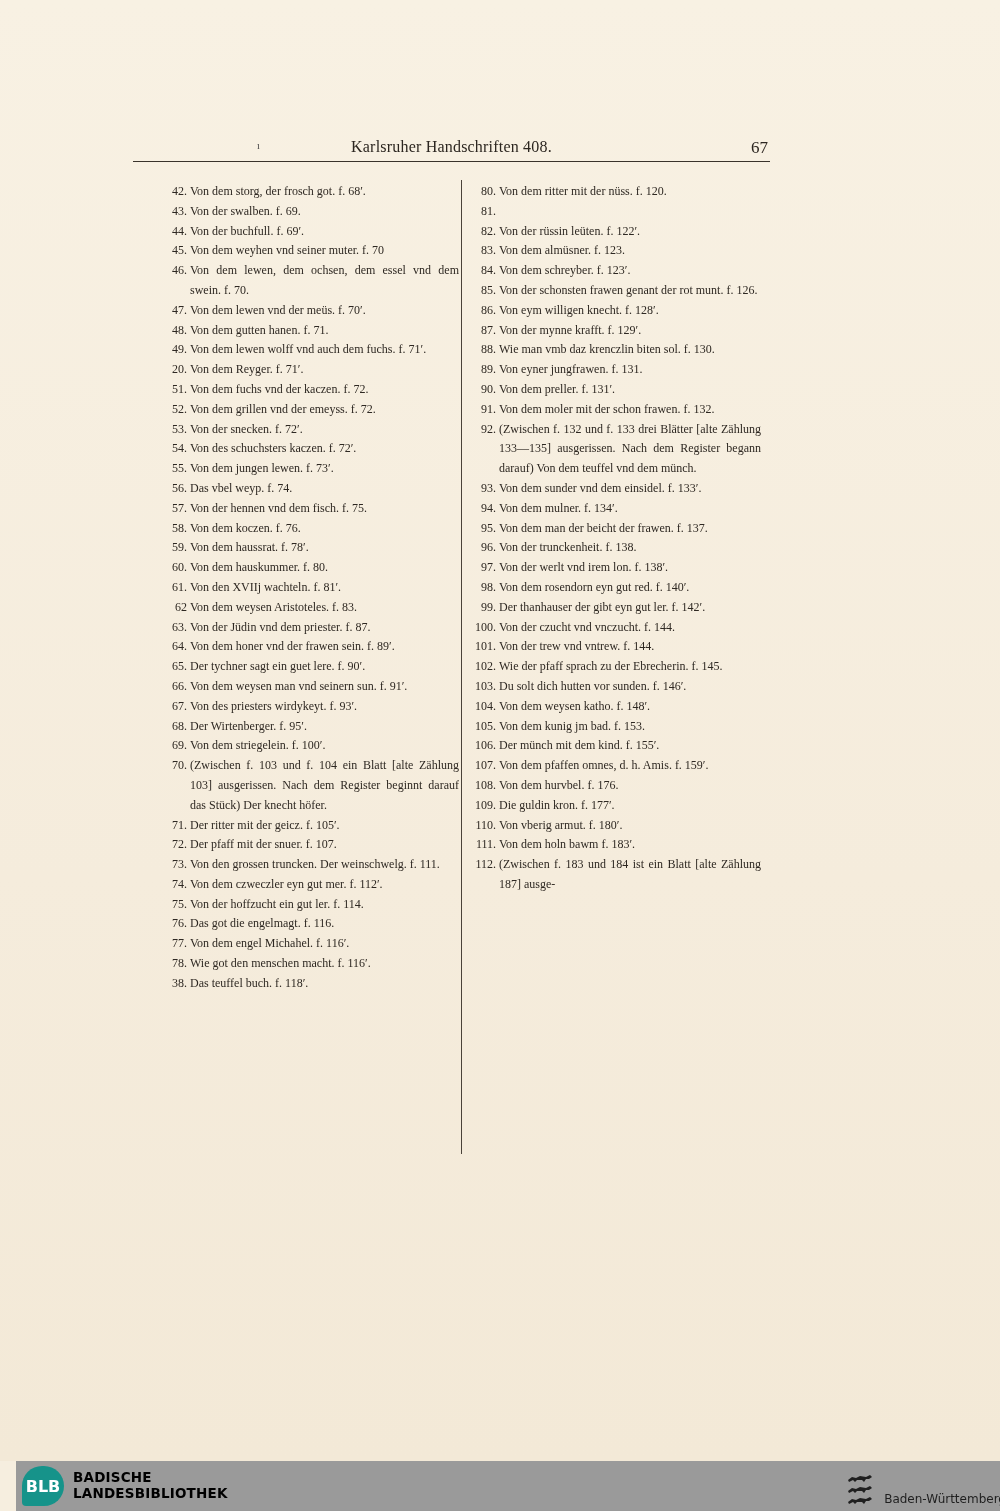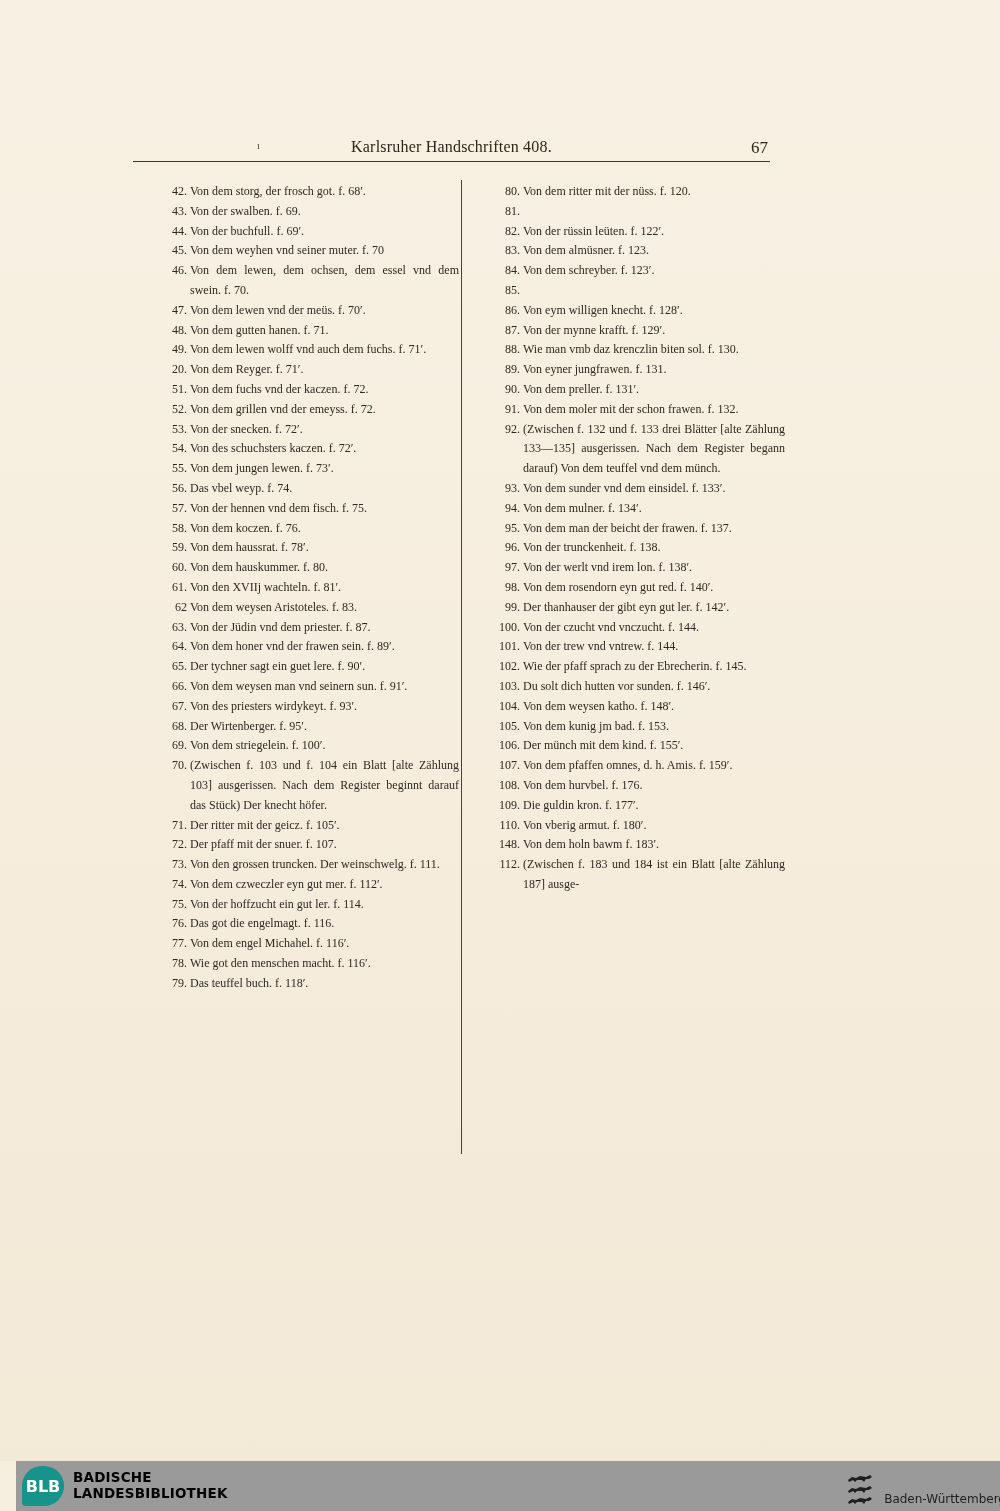--- a/index.html
+++ b/index.html
@@ -21,21 +21,21 @@
   .header .tick { position: absolute; left: 124px; top: 2px; font-size: 10px; color: #444; }
   .header .title { position: absolute; left: 0; right: 0; text-align: center; letter-spacing: 0.2px; }
   .header .pnum { position: absolute; right: 2px; font-size: 17px; }
   .rule { position: absolute; left: 133px; top: 161px; width: 637px; height: 1px; background: #3a332b; }
   .col {
     position: absolute; top: 182px;
     font-family: "Liberation Serif", "DejaVu Serif", serif;
     font-size: 12px; line-height: 19.8px; color: #2e2822;
   }
   .col.left { left: 155px; width: 304px; }
-  .col.right { left: 482px; width: 303px; }
+  .col.right { left: 458px; width: 303px; }
   .divider { position: absolute; left: 461px; top: 180px; width: 1px; height: 974px; background: #4a4239; }
   .entry { display: flex; text-align: justify; }
   .entry .num { flex: 0 0 auto; width: 32px; text-align: right; padding-right: 3px; }
   .col.right .entry .num { width: 38px; }
   .entry .txt { flex: 1 1 auto; text-align: justify; text-align-last: left; }
   .footer {
     position: absolute; left: 16px; top: 1461px; width: 1000px; height: 50px;
     background: #9a9a9a;
   }
   .blb-badge {
@@ -209,21 +209,21 @@
       </div>
       <div class="entry">
         <span class="num">77.</span>
         <span class="txt">Von dem engel Michahel. f. 116′.</span>
       </div>
       <div class="entry">
         <span class="num">78.</span>
         <span class="txt">Wie got den menschen macht. f. 116′.</span>
       </div>
       <div class="entry">
-        <span class="num">79.</span>
+        <span class="num">38.</span>
         <span class="txt">Das teuffel buch. f. 118′.</span>
       </div>
     </div>
   <div class="divider"></div>
   <div class="col right" id="right-col">
       <div class="entry">
         <span class="num">80.</span>
         <span class="txt">Von dem ritter mit der nüss. f. 120.</span>
       </div>
       <div class="entry">
@@ -236,20 +236,21 @@
       <div class="entry">
         <span class="num">83.</span>
         <span class="txt">Von dem almüsner. f. 123.</span>
       </div>
       <div class="entry">
         <span class="num">84.</span>
         <span class="txt">Von dem schreyber. f. 123′.</span>
       </div>
       <div class="entry">
         <span class="num">85.</span>
+        <span class="txt">Von der schonsten frawen genant der rot munt. f. 126.</span>
       </div>
       <div class="entry">
         <span class="num">86.</span>
         <span class="txt">Von eym willigen knecht. f. 128′.</span>
       </div>
       <div class="entry">
         <span class="num">87.</span>
         <span class="txt">Von der mynne krafft. f. 129′.</span>
       </div>
       <div class="entry">
@@ -338,21 +339,21 @@
       </div>
       <div class="entry">
         <span class="num">109.</span>
         <span class="txt">Die guldin kron. f. 177′.</span>
       </div>
       <div class="entry">
         <span class="num">110.</span>
         <span class="txt">Von vberig armut. f. 180′.</span>
       </div>
       <div class="entry">
-        <span class="num">148.</span>
+        <span class="num">111.</span>
         <span class="txt">Von dem holn bawm f. 183′.</span>
       </div>
       <div class="entry">
         <span class="num">112.</span>
         <span class="txt">(Zwischen f. 183 und 184 ist ein Blatt [alte Zählung 187] ausge-</span>
       </div>
     </div>
 </div>
 
 <div class="footer">

